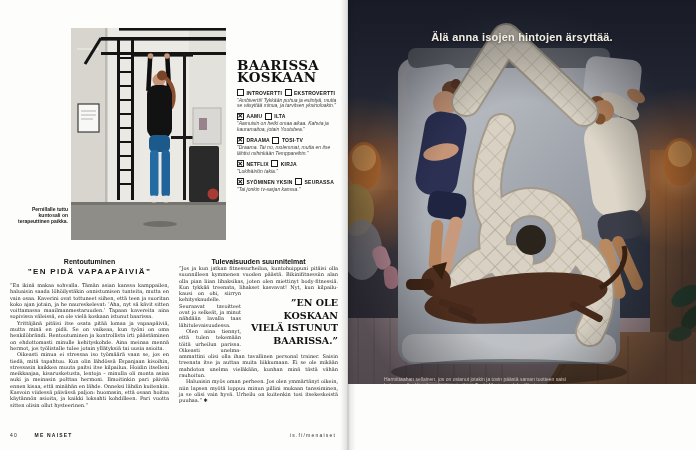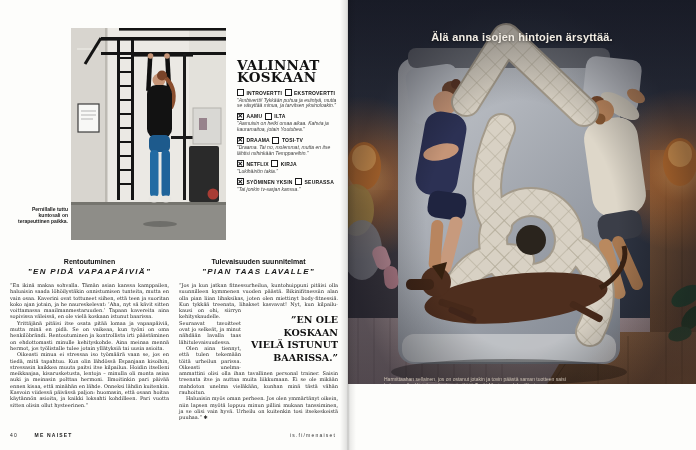--- a/index.html
+++ b/index.html
@@ -16,21 +16,21 @@
   .v-items{margin-top:6px;}
   .opt-row{display:flex;align-items:center;gap:2.5px;font-size:5px;font-weight:bold;
            color:#111;margin-top:3.5px;letter-spacing:.2px;}
   .box{position:relative;width:5px;height:5px;border:1px solid #1a1a1a;flex:0 0 auto;background:#fff;}
   .box.checked::after{content:"✕";position:absolute;left:-0.5px;top:-1.5px;font-size:6.5px;color:#111;}
   .answer{font-size:5px;line-height:5.9px;color:#3d3d3d;font-style:italic;margin-top:1.5px;}
   .article{position:absolute;left:10px;top:258px;width:328px;display:flex;gap:10px;}
   .col{width:159px;}
   .kicker{font-size:7px;font-weight:bold;text-align:center;color:#111;}
   .heading{font-size:8px;font-weight:600;letter-spacing:1.3px;text-align:center;
-           color:#1a1a1a;margin:2px 0 6px;font-style:italic;}
+           color:#1a1a1a;margin:2px 0 6px;}
   .col p{font-family:"DejaVu Serif",serif;font-size:5px;line-height:6.3px;text-align:justify;
          color:#1c1c1c;margin:0;}
   .col p.ind{text-indent:7px;}
   .pullquote{float:right;width:90px;margin:7px 0 5px 7px;font-size:9.5px;line-height:12.5px;
              font-weight:800;text-align:right;color:#111;}
   .footer-l{position:absolute;left:10px;bottom:12px;font-size:5px;letter-spacing:1.2px;color:#222;}
   .footer-l .pn{margin-right:14px;}
   .footer-l .mag{font-weight:bold;}
   .footer-r{position:absolute;right:12px;bottom:12px;font-size:5px;letter-spacing:1.2px;color:#333;}
   
@@ -113,21 +113,21 @@
           <ellipse cx="83" cy="171" rx="5.5" ry="3.4" fill="#e8e6e2"></ellipse>
           <ellipse cx="95" cy="171" rx="5.5" ry="3.4" fill="#e8e6e2"></ellipse>
         </g>
       </svg>
     </div>
 
     <div class="caption">Pernillalle tuttu kuntosali on terapeuttinen paikka.</div>
 
     <div class="valinnat">
       <div class="valinnat-title">
-        <div>VALINNAT</div>
+        <div>BAARISSA</div>
         <div>KOSKAAN</div>
       </div>
       <div class="v-items">
         <div class="opt-row">
           <span class="box"></span>
           <span>INTROVERTTI</span>
           <span class="box"></span>
           <span>EKSTROVERTTI</span>
         </div>
         <div class="answer">”Ambivertti! Tykkään puhua ja esiintyä, mutta se väsyttää minua, ja tarvitsen yksinoloakin.”</div>
@@ -165,21 +165,20 @@
     <div class="article">
       <div class="col">
         <div class="kicker">Rentoutuminen</div>
         <div class="heading">”EN PIDÄ VAPAAPÄIVIÄ”</div>
         <p>”En ikinä makaa sohvalla. Tämän asian kanssa kamppailen, haluaisin saada löhöilystäkin onnistumisen tunteita, mutta en vain osaa. Kaverini ovat tottuneet siihen, että teen ja suoritan koko ajan jotain, ja he naureskelevat: ’Aha, nyt sä kävit sitten voittamassa maailmanmestaruuden.’ Tapaan kavereita aina sopivissa väleissä, en ole vielä koskaan istunut baarissa.</p>
         <p class="ind">Yrittäjänä pitäisi itse osata pitää lomaa ja vapaapäiviä, mutta minä en pidä. Se on vaikeaa, kun työni on oma henkilöbrändi. Rentoutuminen ja kontrollista irti päästäminen on ehdottomasti minulle kehityskohde. Aina meinaa mennä hermot, jos työlistalle tulee jotain yllätyksiä tai uusia asioita.</p>
         <p class="ind">Oikeasti minua ei stressaa iso työmäärä vaan se, jos en tiedä, mitä tapahtuu. Kun olin lähdössä Espanjaan kisoihin, stressasin kaikkea muuta paitsi itse kilpailua. Hoidin itselleni meikkaajaa, kisarusketusta, lentoja – minulla oli monta asiaa auki ja meinasin polttaa hermoni. Ilmoitinkin pari päivää ennen kisaa, että minähän en lähde. Onneksi lähdin kuitenkin. Kasvoin viidessä päivässä paljon: huomasin, että osaan hoitaa käytännön asioita, ja kaikki loksahti kohdilleen. Pari vuotta sitten olisin ollut hysteerinen.”</p>
       </div>
       <div class="col">
         <div class="kicker">Tulevaisuuden suunnitelmat</div>
-        <div class="heading">”PIAN TAAS LAVALLE”</div>
         <p><span>”Jos ja kun jatkan fitnessurheilua, kuntohuippuni pitäisi olla suunnilleen kymmenen vuoden päästä. Bikinifitnessiin alan olla pian liian lihaksikas, joten olen miettinyt body-fitnessiä. Kun tykkää treenata, lihakset kasvavat! Nyt, kun kilpailu-</span><span class="pullquote">”EN OLE KOSKAAN VIELÄ ISTUNUT BAARISSA.”</span><span>kausi on ohi, siirryn kehityskaudelle. Seuraavat tavoitteet ovat jo selkeät, ja minut nähdään lavalla taas lähitulevaisuudessa.</span></p>
         <p class="ind">Olen aina tiennyt, että tulen tekemään töitä urheilun parissa. Oikeasti unelma-ammattini olisi olla ihan tavallinen personal trainer. Saisin treenata itse ja auttaa muita liikkumaan. Ei se ole mikään mahdoton unelma vieläkään, kunhan minä tästä vähän rauhoitun.</p>
         <p class="ind">Haluaisin myös oman perheen. Jos olen ymmärtänyt oikein, niin lapsen myötä loppuu minun pillini mukaan tanssiminen, ja se olisi vain hyvä. Urheilu on kuitenkin tosi itsekeskeistä puuhaa.” ✱</p>
       </div>
     </div>
 
     <div class="footer-l">
       <span class="pn">40</span>
       <span class="mag">ME NAISET</span>
     </div>

